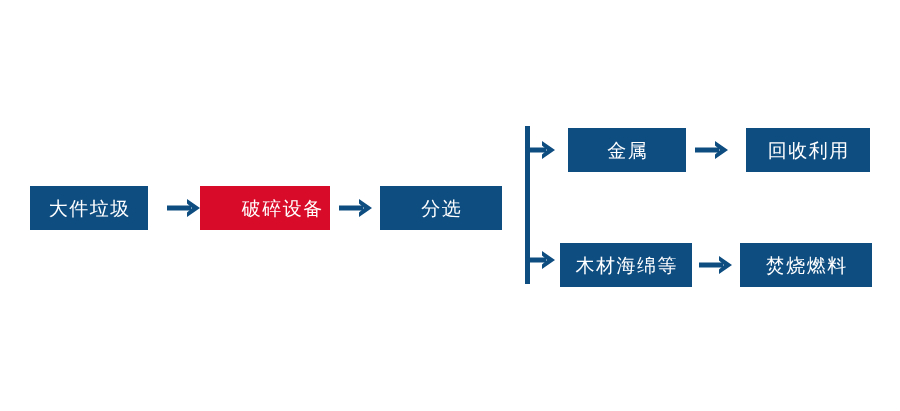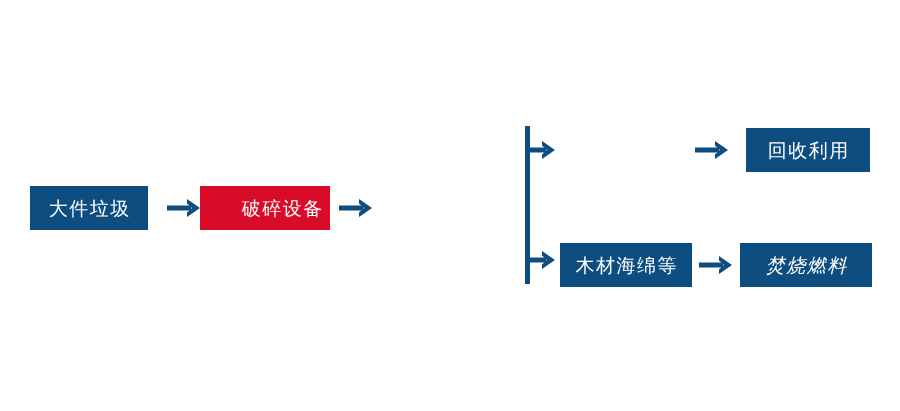--- a/index.html
+++ b/index.html
@@ -37,21 +37,21 @@
 
   
   .n-bulky    { left: 30px;  top: 186px; width: 118px; height: 44px; }
   .n-crusher  { left: 200px; top: 186px; width: 130px; height: 44px; padding-left: 34px; }
   .n-sorting  { left: 380px; top: 186px; width: 122px; height: 44px; }
 
   
   .n-metal    { left: 568px; top: 128px; width: 118px; height: 44px; }
   .n-recycle  { left: 746px; top: 128px; width: 124px; height: 44px; }
   .n-wood     { left: 560px; top: 243px; width: 132px; height: 44px; }
-  .n-burn     { left: 740px; top: 243px; width: 132px; height: 44px; font-style: italic; }
+  .n-burn     { left: 740px; top: 243px; width: 132px; height: 44px; }
 
   
   .arrow {
     position: absolute;
     width: 38px;
     height: 30px;
   }
   .arrow svg { display: block; width: 100%; height: 100%; }
   .a1 { left: 166px; top: 193px; }
   .a2 { left: 338px; top: 193px; }
@@ -92,36 +92,42 @@
 
   <div class="arrow a2">
     <svg viewBox="0 0 38 30" xmlns="http://www.w3.org/2000/svg" aria-hidden="true">
       <g fill="#0E4D80">
         <rect x="1" y="12.5" width="24" height="5"></rect>
         <polygon points="21,6 34,15 21,24 21,19.5 26,15 21,10.5"></polygon>
       </g>
     </svg>
   </div>
 
+  <div class="node blue n-sorting">
+    <span>分选</span>
+  </div>
 
   <div class="branch">
     <svg viewBox="0 0 52 162" xmlns="http://www.w3.org/2000/svg" aria-hidden="true">
       <g fill="#0E4D80">
 
         <rect x="5" y="2" width="5" height="158"></rect>
 
         <rect x="5" y="23.5" width="21" height="5"></rect>
         <polygon points="22,17 35,26 22,35 22,30.5 27,26 22,21.5"></polygon>
 
         <rect x="5" y="133.5" width="21" height="5"></rect>
         <polygon points="22,127 35,136 22,145 22,140.5 27,136 22,131.5"></polygon>
       </g>
     </svg>
   </div>
 
+  <div class="node blue n-metal">
+    <span>金属</span>
+  </div>
 
   <div class="arrow a3">
     <svg viewBox="0 0 38 30" xmlns="http://www.w3.org/2000/svg" aria-hidden="true">
       <g fill="#0E4D80">
         <rect x="1" y="12.5" width="24" height="5"></rect>
         <polygon points="21,6 34,15 21,24 21,19.5 26,15 21,10.5"></polygon>
       </g>
     </svg>
   </div>
 

